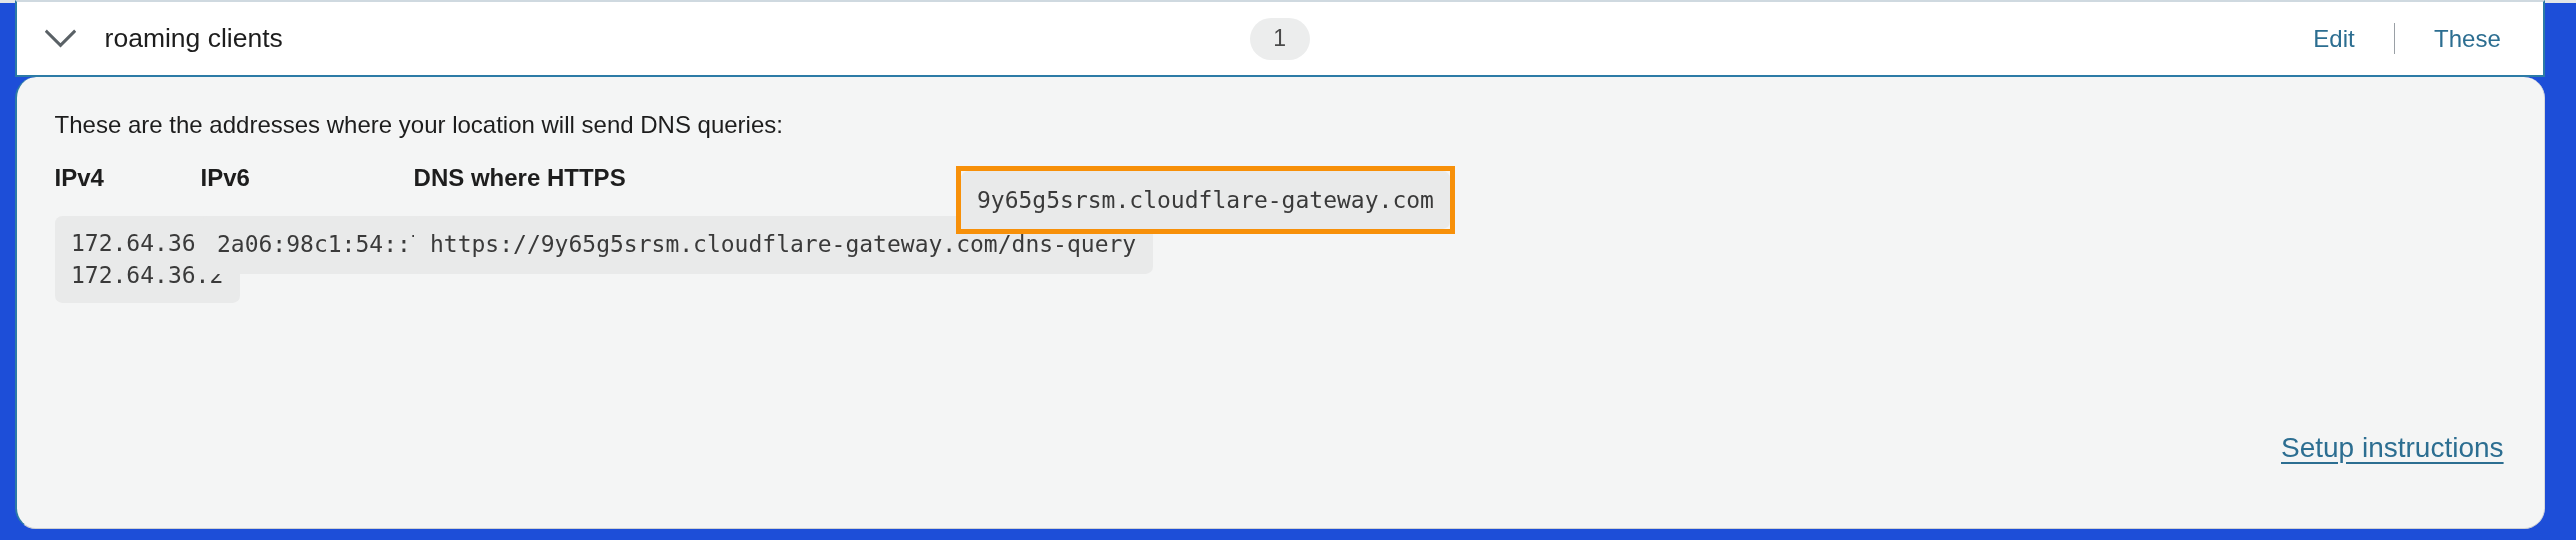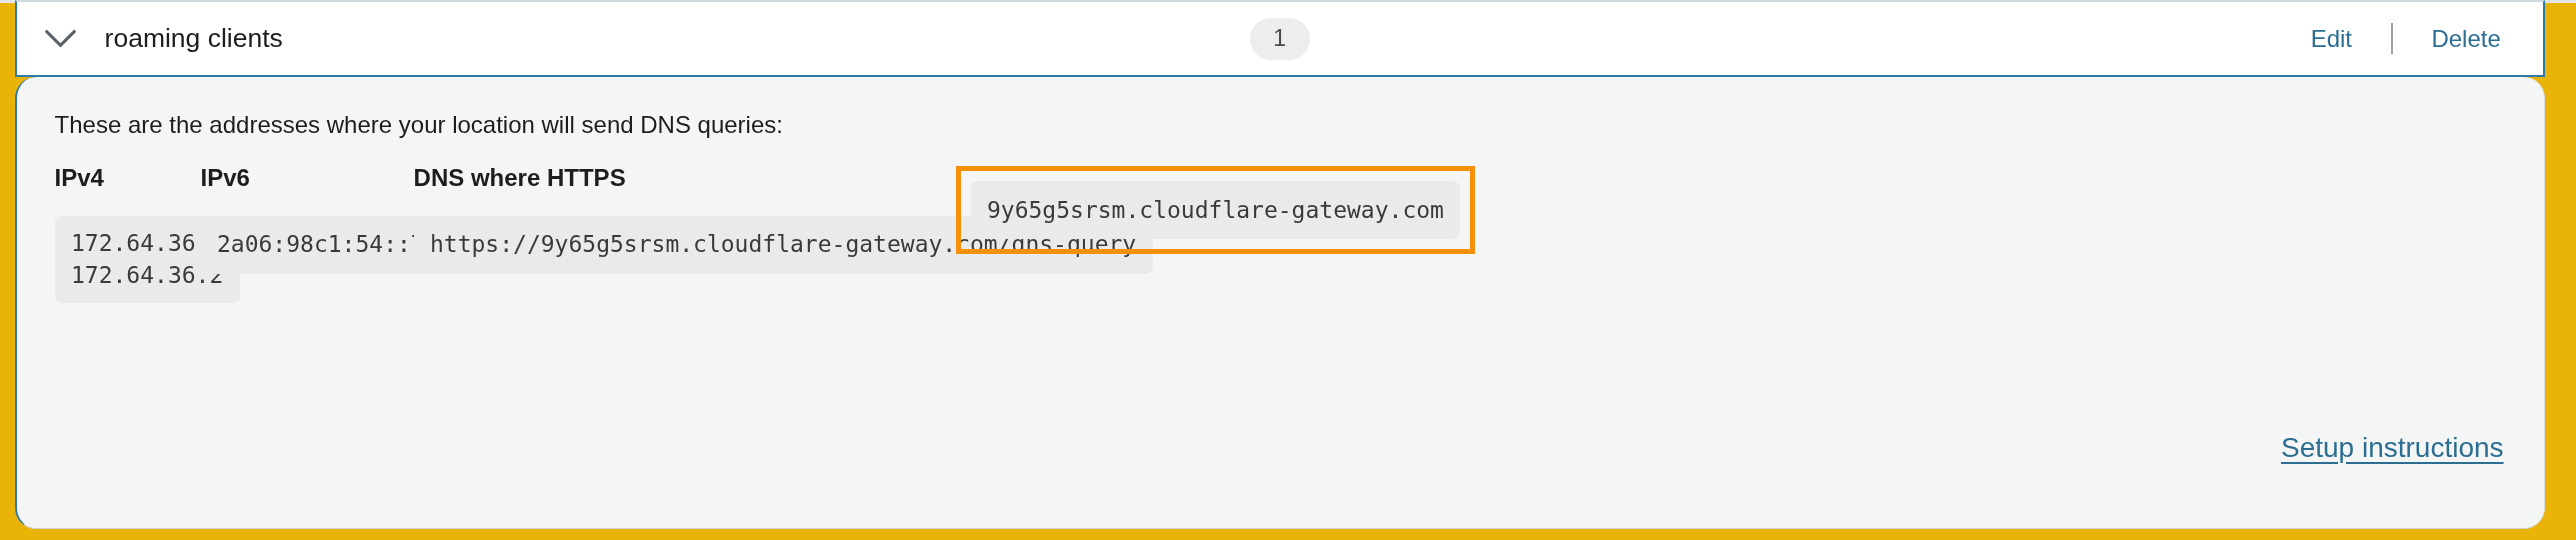--- a/index.html
+++ b/index.html
@@ -12,21 +12,21 @@
     height: 540px;
     font-family: "Liberation Sans", sans-serif;
     -webkit-font-smoothing: antialiased;
     overflow: hidden;
   }
 
   .page {
     position: relative;
     width: 2576px;
     height: 540px;
-    background: #eab308;
+    background: #1d4ed8;
     box-sizing: border-box;
   }
 
   
   .location-card {
     position: absolute;
     left: 14.6px;
     top: 0px;
     width: 2530px;
     height: 529px;
@@ -172,21 +172,21 @@
     line-height: 1.42;
     white-space: pre;
     box-sizing: border-box;
   }
 
   .value-chip.multiline { padding: 11px 16.4px; }
 
   .highlight-box {
     display: inline-block;
     border: 5.5px solid #f79009;
-    padding: 10px;
+    padding: 0;
     background: transparent;
     box-sizing: border-box;
   }
 
   .setup-row {
     position: absolute;
     right: 40px;
     bottom: 66px;
     display: flex;
     justify-content: flex-end;
@@ -231,21 +231,21 @@
 
       <div class="card-title">roaming clients</div>
 
       <div class="count-badge-wrap">
         <div class="count-badge">1</div>
       </div>
 
       <div class="header-actions">
         <a class="link-action">Edit</a>
         <div class="action-divider"></div>
-        <a class="link-action">Delete</a>
+        <a class="link-action">These</a>
       </div>
     </div>
 
     <div class="card-body">
 
       <div class="body-intro">These are the addresses where your location will send DNS queries:</div>
 
       <div class="address-grid">
 
         <div class="addr-col ipv4">

